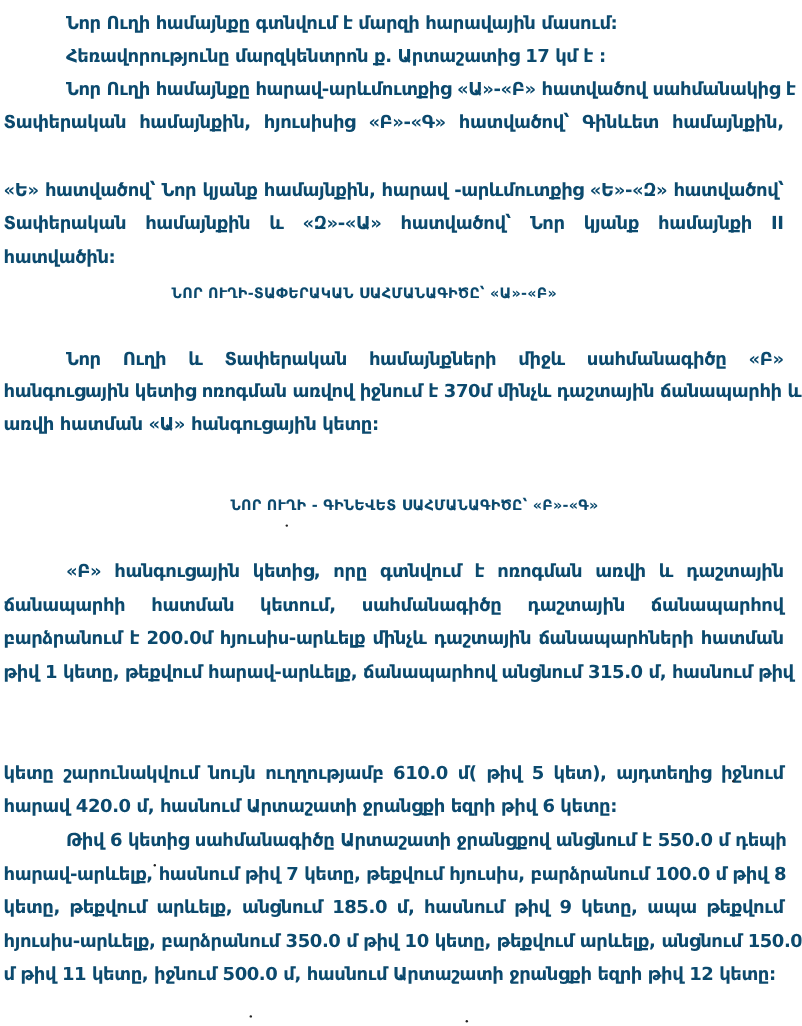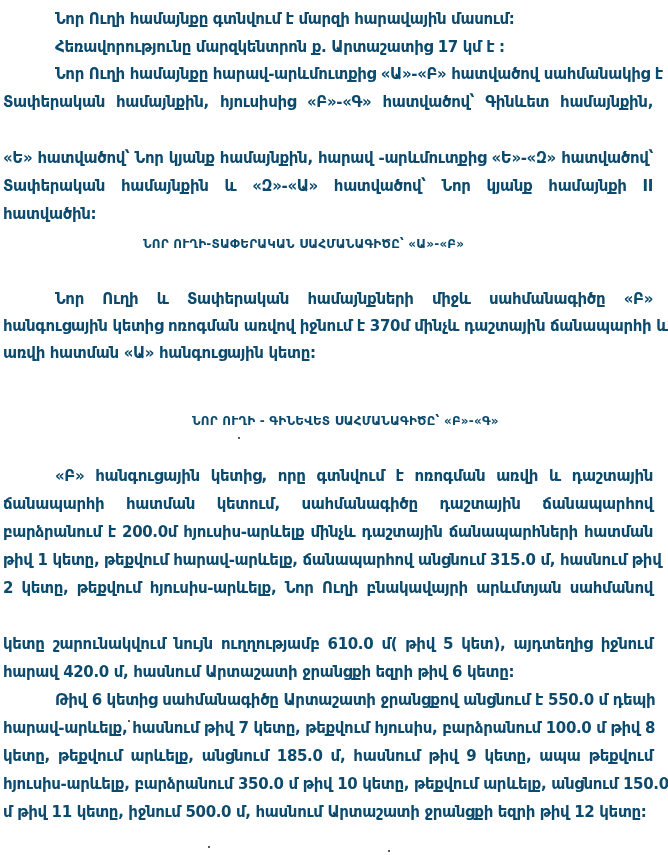--- a/index.html
+++ b/index.html
@@ -54,21 +54,20 @@
   <div class="line" style="top:315px">հանգուցային կետից ոռոգման առվով իջնում է 370մ մինչև դաշտային ճանապարհի և</div>
   <div class="line last" style="top:342px">առվի հատման «Ա» հանգուցային կետը:</div>
 
   <div class="heading" style="top:410px; left:168px;margin-left:24px;">ՆՈՐ ՈՒՂԻ - ԳԻՆԵՎԵՏ   ՍԱՀՄԱՆԱԳԻԾԸ՝ «Բ»-«Գ»</div>
   <div class="speck" style="left:238px; top:437px;"></div>
 
   <div class="line" style="top:493px">ճանապարհի     հատման     կետում,     սահմանագիծը     դաշտային     ճանապարհով</div>
   <div class="line indent" style="top:465px">«Բ»  հանգուցային  կետից, որը  գտնվում  է  ոռոգման  առվի  և    դաշտային</div>
   <div class="line" style="top:521px">բարձրանում է 200.0մ հյուսիս-արևելք մինչև դաշտային ճանապարհների հատման</div>
   <div class="line" style="top:549px">թիվ 1 կետը, թեքվում հարավ-արևելք, ճանապարհով անցնում 315.0 մ, հասնում թիվ</div>
-  <div class="line" style="top:577px">2  կետը,  թեքվում  հյուսիս-արևելք,  Նոր  Ուղի  բնակավայրի  արևմտյան  սահմանով</div>
   <div class="line" style="top:633px">կետը  շարունակվում  նույն  ուղղությամբ  610.0  մ(  թիվ  5  կետ),  այդտեղից  իջնում</div>
   <div class="line last" style="top:661px">հարավ 420.0 մ, հասնում Արտաշատի ջրանցքի եզրի թիվ 6 կետը:</div>
 
   <div class="line indent" style="top:689px">Թիվ 6 կետից սահմանագիծը Արտաշատի ջրանցքով անցնում է 550.0 մ դեպի</div>
   <div class="line" style="top:717px">հարավ-արևելք, հասնում թիվ 7 կետը, թեքվում հյուսիս, բարձրանում 100.0 մ թիվ 8</div>
   <div class="line" style="top:745px">կետը,  թեքվում  արևելք,  անցնում  185.0  մ,  հասնում  թիվ  9  կետը,  ապա  թեքվում</div>
   <div class="line" style="top:773px">հյուսիս-արևելք, բարձրանում 350.0 մ թիվ 10 կետը,  թեքվում արևելք, անցնում 150.0</div>
   <div class="line last" style="top:801px">մ թիվ 11 կետը, իջնում 500.0 մ, հասնում   Արտաշատի ջրանցքի եզրի թիվ 12 կետը:</div>
 
   <div class="speck" style="left:128px; top:720px;"></div>

